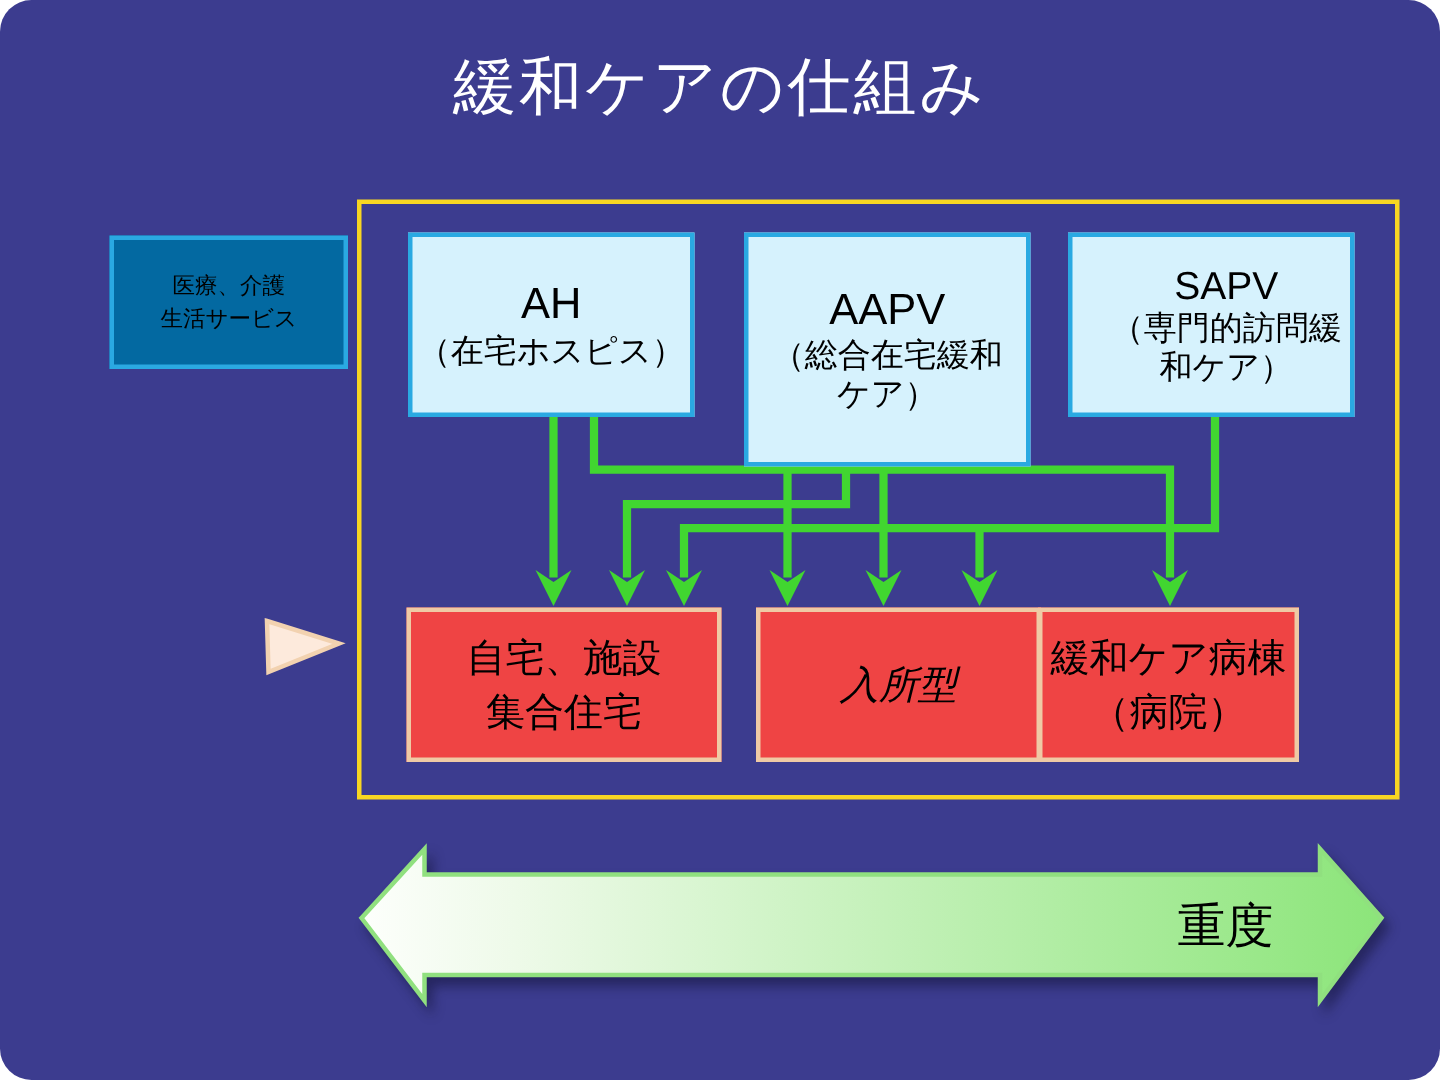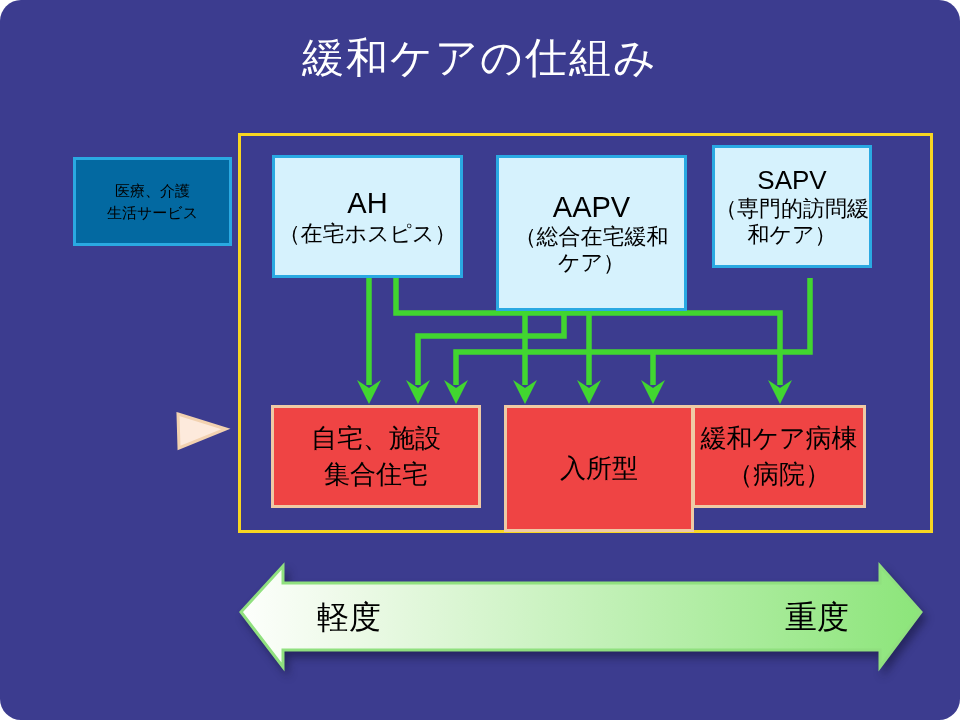--- a/index.html
+++ b/index.html
@@ -96,34 +96,33 @@
 
   <div class="tbox" style="left:272px; top:155px; width:191px; height:123px;">
     <span class="big">AH</span>
     <span class="small">（在宅ホスピス）</span>
   </div>
   <div class="tbox" style="left:496px; top:155px; width:191px; height:156px;">
     <span class="big">AAPV</span>
     <span class="small">（総合在宅緩和</span>
     <span class="small">ケア）</span>
   </div>
-  <div class="tbox" style="left:712px; top:145px; width:160px; height:123px;">
+  <div class="tbox" style="left:712px; top:155px; width:191px; height:123px;padding-left:20px;">
     <span class="big" style="font-size:26px;">SAPV</span>
     <span class="small">（専門的訪問緩</span>
     <span class="small">和ケア）</span>
   </div>
 
   <div class="pbox" style="left:271px; top:405px; width:210px; height:103px;">
     <span>自宅、施設</span>
     <span>集合住宅</span>
   </div>
-  <div class="pbox" style="left:504px; top:405px; width:190px; height:127px;">
+  <div class="pbox" style="left:504px; top:405px; width:190px; height:103px;font-style:italic;">
     <span>入所型</span>
   </div>
   <div class="pbox" style="left:692px; top:405px; width:174px; height:103px;">
     <span>緩和ケア病棟</span>
     <span>（病院）</span>
   </div>
 
-  <div class="sev-label" style="left:317px; top:596px;">軽度</div>
   <div class="sev-label" style="left:785px; top:596px;">重度</div>
 
 </div>
 
 </body></html>

